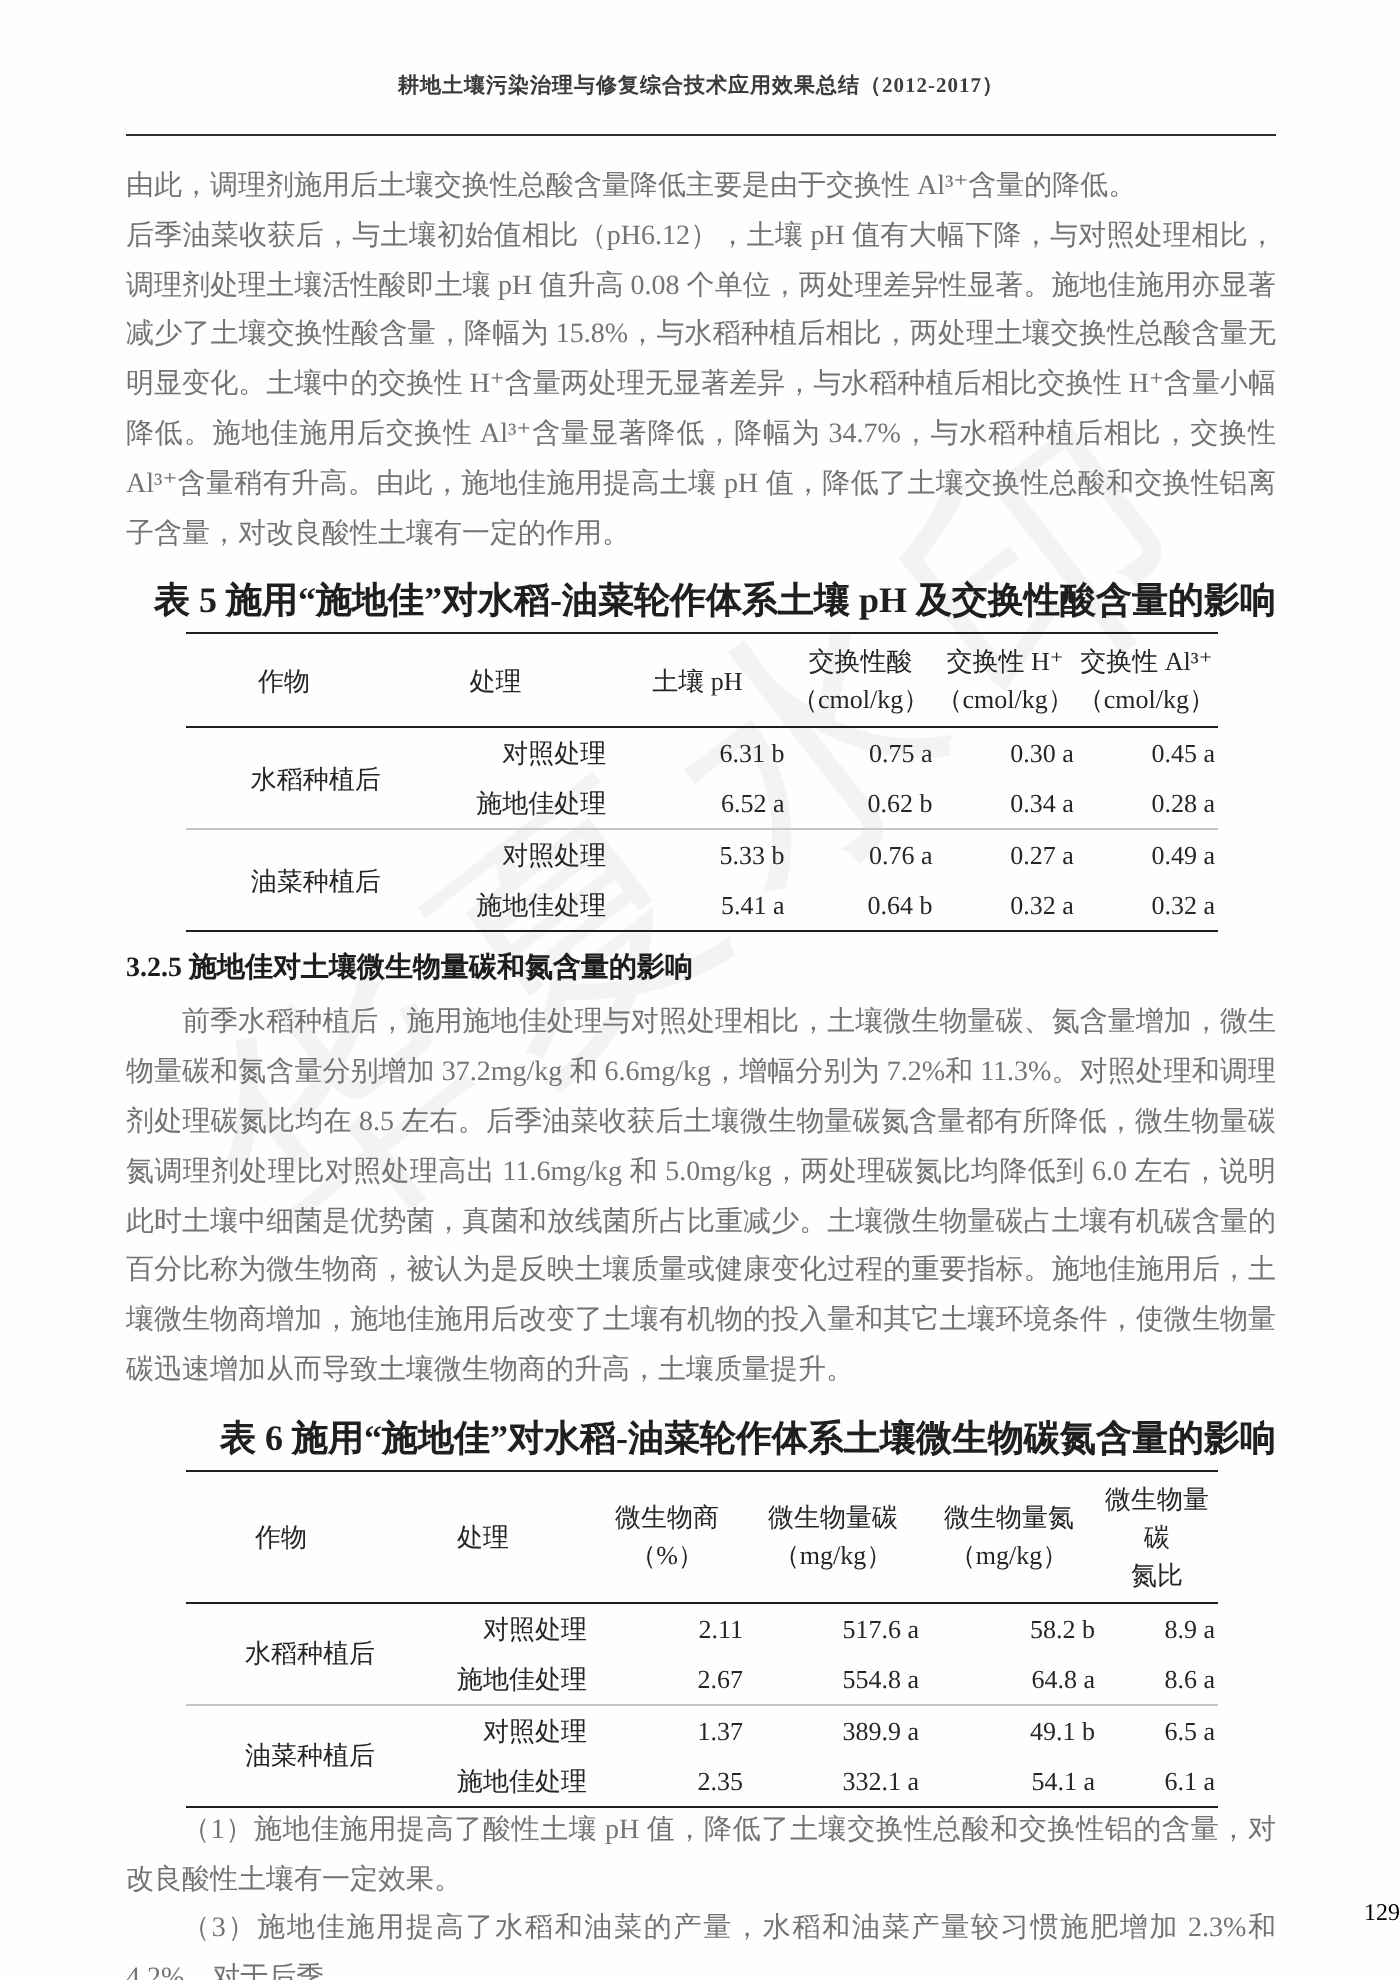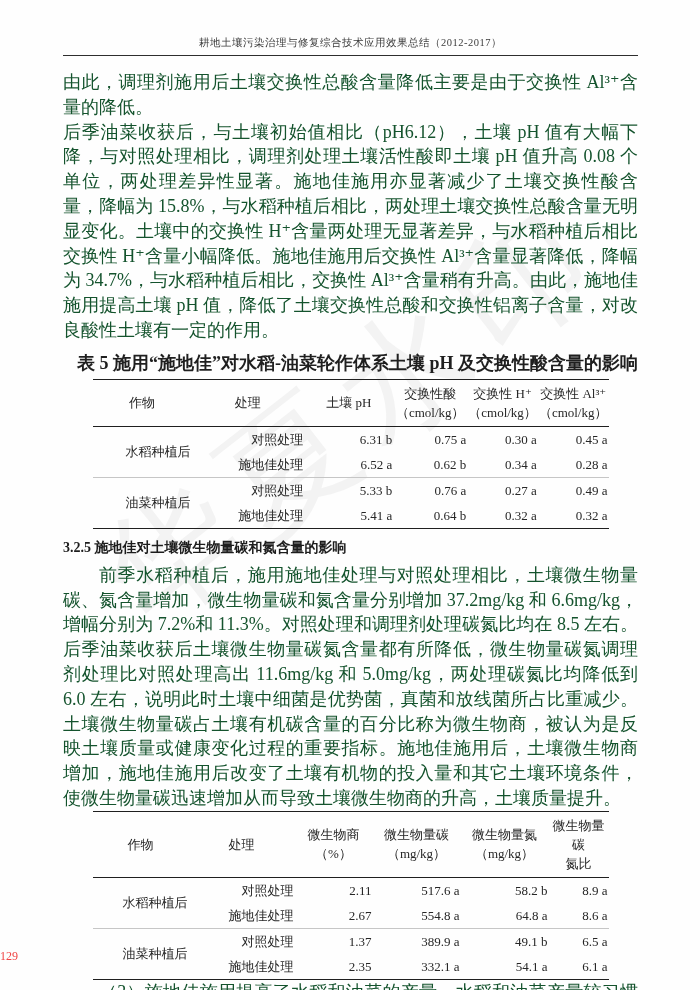--- a/index.html
+++ b/index.html
@@ -31,30 +31,31 @@
     pointer-events: none;
     white-space: nowrap;
     z-index: 0;
   }
   .content { position: relative; z-index: 1; }
 
   .running-header {
     text-align: center;
     font-size: 10.5px;
     color: #3c3c3c;
-    padding-bottom: 5px;
+    padding-bottom: 17px;
     border-bottom: 1.4px solid #2e2e2e;
     letter-spacing: 0.5px;
+    font-weight: bold;
   }
 
   .para {
-    font-size: 18px;
+    font-size: 14px;
     line-height: 24.8px;
     text-align: justify;
-    color: #14532d;
+    color: #737373;
   }
   .para.first { margin-top: 14px; }
   .para.indent { text-indent: 2em; }
 
   .tcaption {
     text-align: right;
     font-weight: bold;
     font-size: 18px;
     margin-top: 8px;
     margin-bottom: 4px;
@@ -95,23 +96,23 @@
     color: #1d1d1d;
     margin-top: 9px;
     margin-bottom: 5px;
     line-height: 20px;
   }
 
   .pageno {
     position: absolute;
     left: 0; right: 0;
     bottom: 26px;
-    text-align: left;
+    text-align: right;
     font-size: 12px;
-    color: #ef4444;
+    color: #000000;
     z-index: 1;
   }
 </style>
 </head>
 <body>
 
 <div class="page">
 
   <div class="watermark">华夏水印</div>
 
@@ -190,20 +191,21 @@
           <td>0.64 b</td>
           <td>0.32 a</td>
           <td>0.32 a</td>
         </tr>
       </tbody>
     </table>
 
     <h3 class="sec">3.2.5 施地佳对土壤微生物量碳和氮含量的影响</h3>
     <p class="para indent">前季水稻种植后，施用施地佳处理与对照处理相比，土壤微生物量碳、氮含量增加，微生物量碳和氮含量分别增加 37.2mg/kg 和 6.6mg/kg，增幅分别为 7.2%和 11.3%。对照处理和调理剂处理碳氮比均在 8.5 左右。后季油菜收获后土壤微生物量碳氮含量都有所降低，微生物量碳氮调理剂处理比对照处理高出 11.6mg/kg 和 5.0mg/kg，两处理碳氮比均降低到 6.0 左右，说明此时土壤中细菌是优势菌，真菌和放线菌所占比重减少。土壤微生物量碳占土壤有机碳含量的百分比称为微生物商，被认为是反映土壤质量或健康变化过程的重要指标。施地佳施用后，土壤微生物商增加，施地佳施用后改变了土壤有机物的投入量和其它土壤环境条件，使微生物量碳迅速增加从而导致土壤微生物商的升高，土壤质量提升。</p>
 
+    <div class="tcaption">表 6 施用“施地佳”对水稻-油菜轮作体系土壤微生物碳氮含量的影响</div>
 
     <table class="dtable">
       <colgroup>
         <col style="width:96px">
           <col style="width:106px">
           <col style="width:78px">
         <col style="width:88px">
           <col style="width:88px">
           <col style="width:60px">
       </colgroup>
@@ -260,18 +262,19 @@
         <tr>
           <td>施地佳处理</td>
           <td>2.35</td>
           <td>332.1 a</td>
           <td>54.1 a</td>
           <td>6.1 a</td>
         </tr>
       </tbody>
     </table>
 
+    <p class="para indent">（1）施地佳施用提高了酸性土壤 pH 值，降低了土壤交换性总酸和交换性铝的含量，对改良酸性土壤有一定效果。</p>
     <p class="para indent">（3）施地佳施用提高了水稻和油菜的产量，水稻和油菜产量较习惯施肥增加 2.3%和 4.2%，对于后季</p>
 
   </div>
 
   <div class="pageno">129</div>
 </div>
 
 </body></html>

